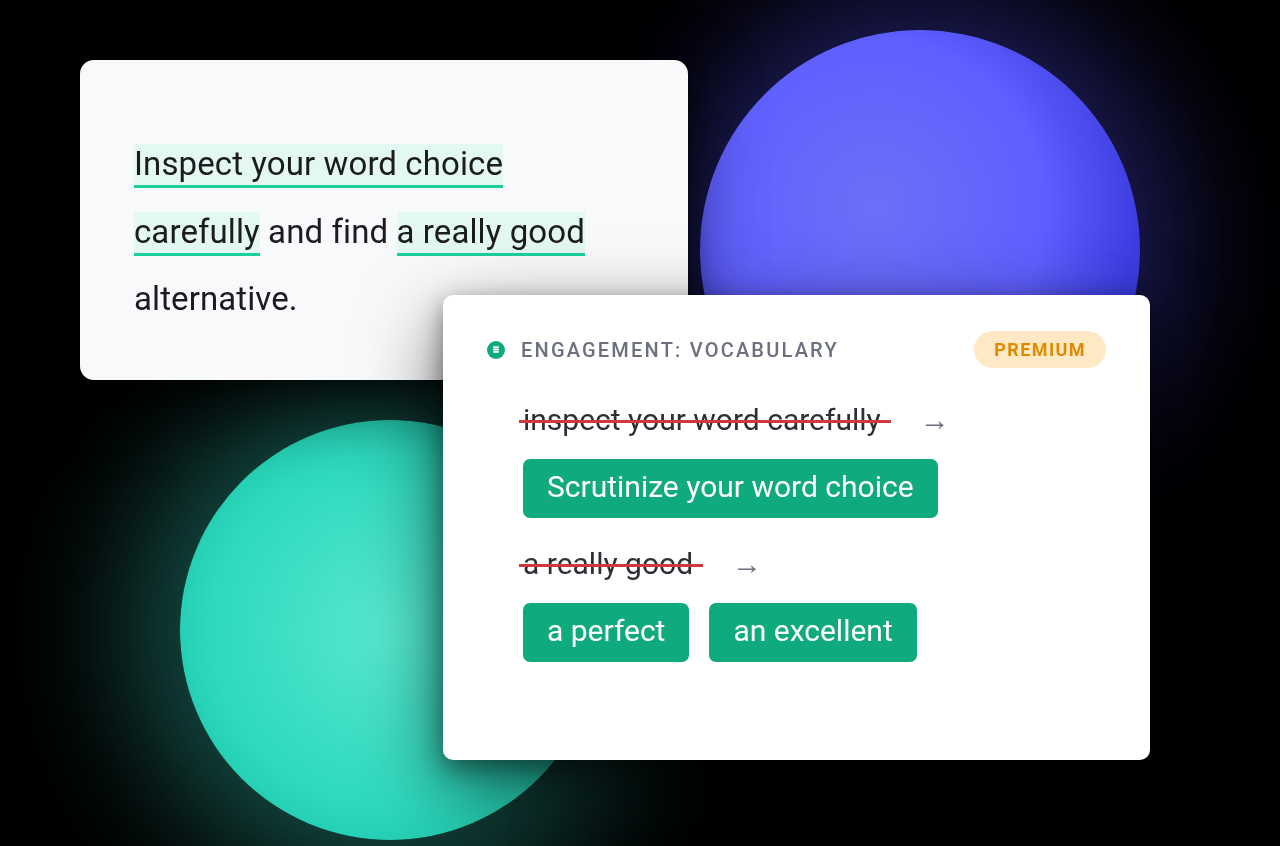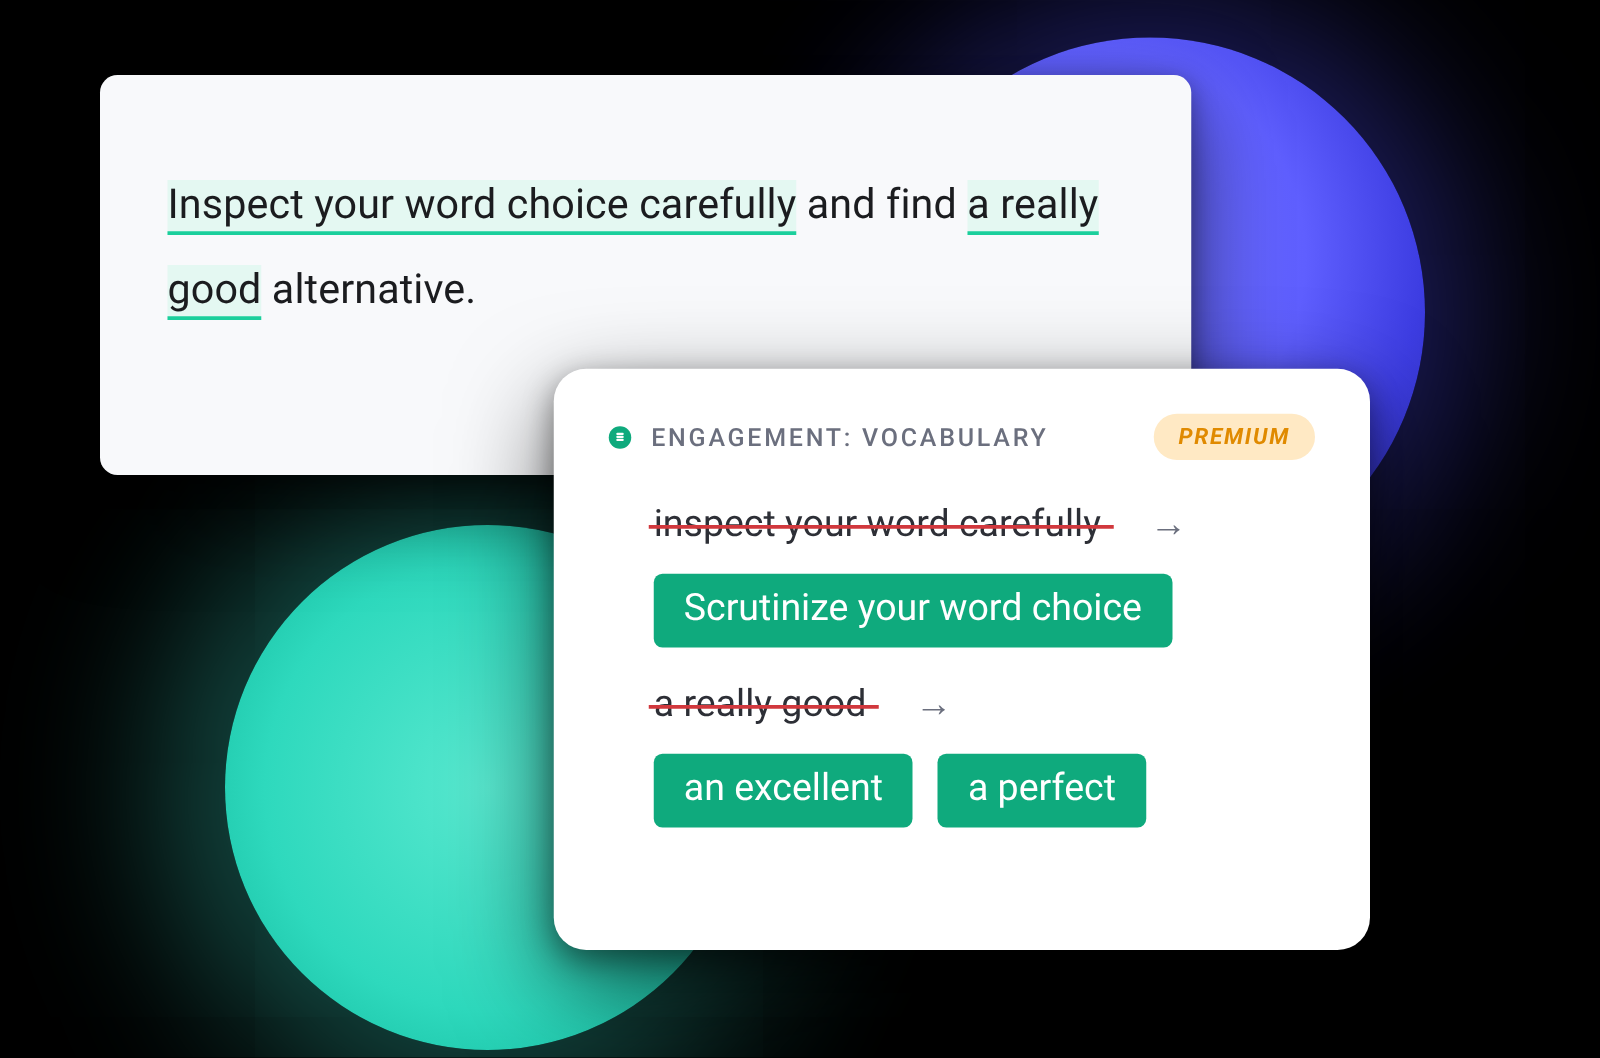--- a/index.html
+++ b/index.html
@@ -49,21 +49,21 @@
     position:absolute;inset:0;pointer-events:none;
     background:
       radial-gradient(circle at 450px 220px,rgba(0,0,0,0) 400px,rgba(0,0,0,0) 420px),
       radial-gradient(circle at 820px 560px,rgba(0,0,0,0) 380px,rgba(0,0,0,0) 400px);
   }
 
   
   .card1{
     position:absolute;
     left:80px;top:60px;
-    width:873px;height:320px;
+    width:608px;height:320px;
     background:var(--card-bg);
     border-radius:14px;
     box-shadow:0 25px 70px rgba(0,0,0,.55),0 6px 20px rgba(0,0,0,.35);
     padding:70px 54px 40px 54px;
   }
   .editor-text{
     font-size:33px;
     line-height:2.05;
     color:var(--text);
     letter-spacing:.1px;
@@ -72,23 +72,23 @@
   .hl{
     background:var(--green-highlight);
     border-bottom:3.5px solid var(--green-underline);
     padding-bottom:2px;
   }
 
   
   .card2{
     position:absolute;
     left:443px;top:295px;
-    width:653px;height:465px;
+    width:707px;height:465px;
     background:var(--card2-bg);
-    border-radius:26px;
+    border-radius:10px;
     box-shadow:0 30px 80px rgba(0,0,0,.6),0 8px 24px rgba(0,0,0,.4);
     padding:36px 44px 40px 44px;
   }
   .panel-header{
     display:flex;align-items:center;gap:16px;
     margin-bottom:34px;
   }
   .dot-icon{
     width:18px;height:18px;border-radius:50%;
     background:var(--green);
@@ -108,21 +108,20 @@
   }
   .badge{
     margin-left:auto;
     background:var(--badge-bg);
     color:var(--badge-text);
     font-size:18px;
     font-weight:700;
     letter-spacing:1.4px;
     padding:8px 20px;
     border-radius:999px;
-    font-style:italic;
   }
 
   .suggest-block{margin-left:36px;margin-bottom:28px;}
   .strike-row{
     display:flex;align-items:center;gap:39px;
     font-size:30px;color:#2d2f36;
     margin-bottom:22px;
   }
   .strike{
     position:relative;display:inline-block;
@@ -173,17 +172,17 @@
       <span class="chip">Scrutinize your word choice</span>
     </div>
   </div>
 
   <div class="suggest-block">
     <div class="strike-row">
       <span class="strike">a really good</span>
       <span class="arrow">→</span>
     </div>
     <div class="chips">
+      <span class="chip">a perfect</span>
       <span class="chip">an excellent</span>
-      <span class="chip">a perfect</span>
     </div>
   </div>
 </div>
 
 </body></html>

